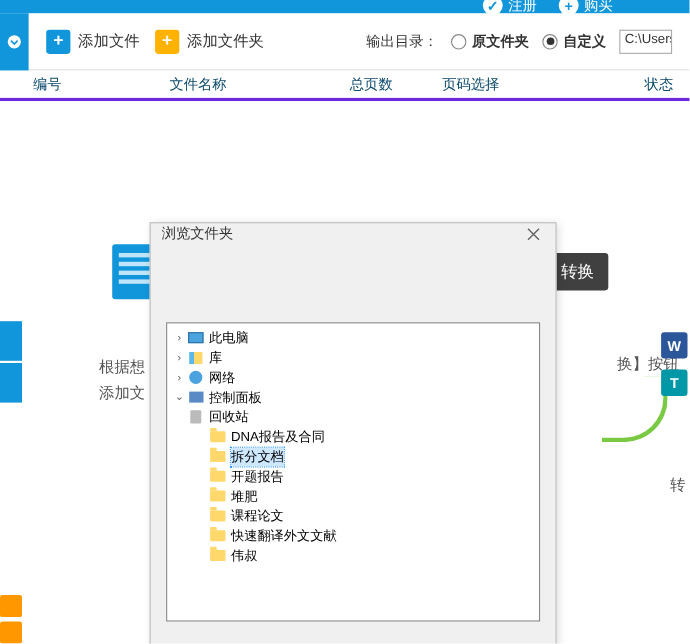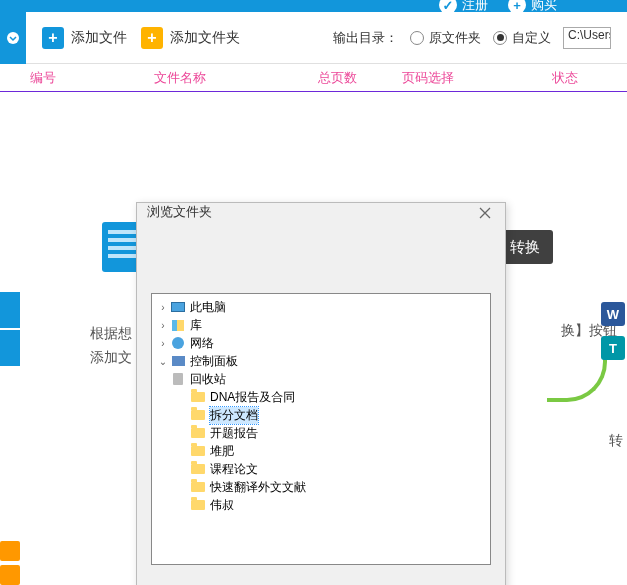--- a/index.html
+++ b/index.html
@@ -13,28 +13,28 @@
 .toolbar { height: 52px; background: #fff; border-bottom: 1px solid #e0e0e0; display: flex; align-items: center; padding: 0 16px 0 42px; gap: 14px; }
 .dropdown-chevron { position: absolute; left: 0; top: 12px; width: 26px; height: 52px; background: #1296db; display: flex; align-items: center; justify-content: center; }
 .dropdown-chevron svg { fill: #fff; }
 
 .tool-btn { display: flex; align-items: center; gap: 7px; font-size: 14px; color: #333; cursor: pointer; }
 .add-icon { width: 22px; height: 22px; border-radius: 3px; display: flex; align-items: center; justify-content: center; color: #fff; font-size: 16px; font-weight: bold; }
 .add-icon.blue { background: #1296db; }
 .add-icon.orange { background: #ffb300; }
 
 .output-section { margin-left: auto; display: flex; align-items: center; gap: 12px; font-size: 13px; color: #333; }
-.radio-wrap { display: flex; align-items: center; gap: 5px; }
+.radio-wrap { display: flex; align-items: center; gap: 5px; font-weight: bold; }
 .radio-circle { width: 14px; height: 14px; border-radius: 50%; border: 1px solid #888; display: flex; align-items: center; justify-content: center; }
 .radio-circle.checked::after { content: ""; width: 7px; height: 7px; border-radius: 50%; background: #333; }
 .path-input { width: 48px; height: 22px; border: 1px solid #aaa; padding: 0 4px; font-size: 12px; overflow: hidden; white-space: nowrap; }
 
-.col-headers { height: 28px; display: flex; align-items: center; padding: 0 0 0 30px; font-size: 13px; color: #ec4899; border-bottom: 1px solid #6d28d9; }
+.col-headers { height: 28px; display: flex; align-items: center; padding: 0 0 0 30px; font-size: 13px; color: #0c4a6e; border-bottom: 3px solid #6d28d9; }
 .col { flex: 0 0 auto; }
-.col.c1 { width: 124px; } .col.c2 { width: 164px; } .col.c3 { width: 84px; } .col.c4 { width: 150px; } .col.c5 { width: 60px; }
+.col.c1 { width: 124px; } .col.c2 { width: 164px; } .col.c3 { width: 84px; } .col.c4 { width: 150px; } .col.c5 { width: 60px; text-align: right; }
 
 .main-bg { position: relative; height: 493px; background: #fff; }
 .bg-hint { position: absolute; left: 90px; top: 230px; font-size: 14px; color: #555; line-height: 1.7; }
 .bg-hint-right { position: absolute; right: 10px; top: 230px; font-size: 14px; color: #555; }
 .bg-doc-icon { position: absolute; left: 102px; top: 130px; width: 44px; height: 50px; background: #1296db; border-radius: 3px; }
 .bg-doc-icon::before { content:""; position:absolute; left:6px; top:8px; width:30px; height:4px; background:#bfe5fa; box-shadow: 0 8px 0 #bfe5fa, 0 16px 0 #bfe5fa, 0 24px 0 #bfe5fa; }
 .bg-convert-btn { position: absolute; right: 74px; top: 138px; width: 56px; height: 34px; background: #404040; color: #fff; font-size: 15px; display: flex; align-items: center; justify-content: center; border-radius: 3px; }
 .bg-arrow { position: absolute; right: 20px; top: 250px; width: 60px; height: 60px; border: 4px solid #7ac943; border-left: none; border-top: none; border-radius: 0 0 40px 0; }
 .side-tabs { position: absolute; left: 0; top: 200px; display: flex; flex-direction: column; gap: 2px; }
 .side-tab { width: 20px; height: 36px; background: #1296db; }

